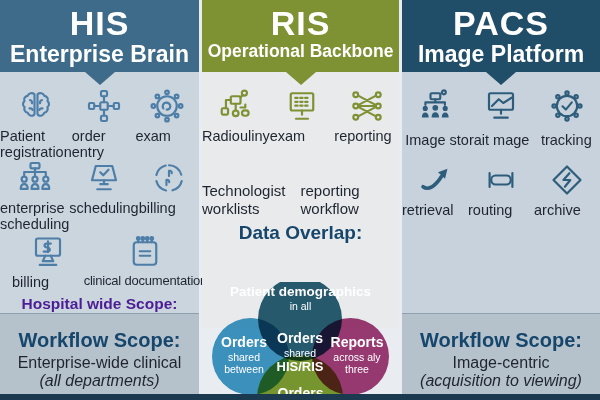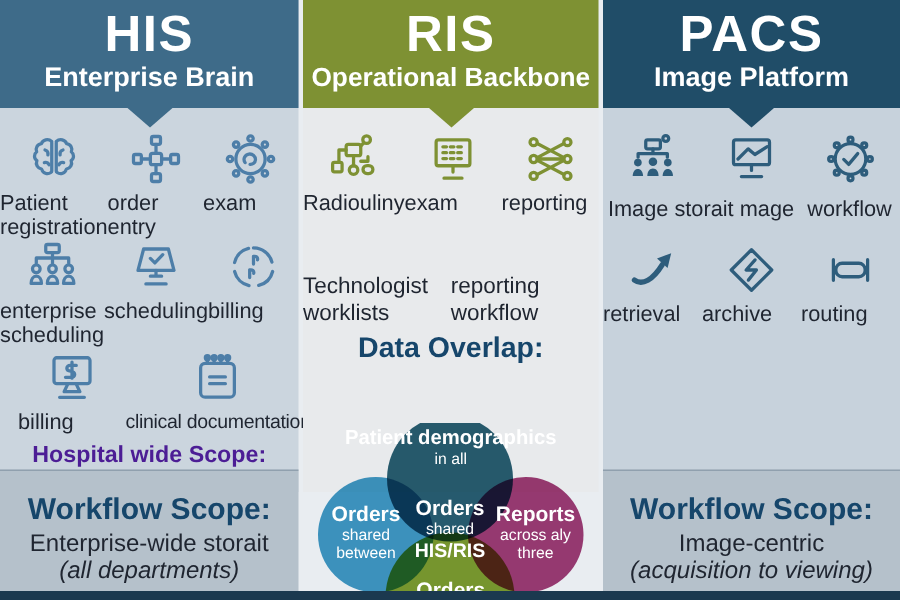--- a/index.html
+++ b/index.html
@@ -12,21 +12,21 @@
   .col{position:absolute;top:0;height:328px;}
   .col-his{left:0;width:199px;background:var(--his-body-bg,#cbd5de);}
   .col-ris{left:202px;width:197px;background:var(--ris-body-bg,#e8eaec);}
   .col-pacs{left:402px;width:198px;background:var(--pacs-body-bg,#c7d2dc);}
 
   .header{position:absolute;left:0;top:0;width:100%;height:72px;text-align:center;color:#fff;}
   .col-his .header{background:var(--his-header,#3e6b89);}
   .col-ris .header{background:var(--ris-header,#7e9133);}
   .col-pacs .header{background:var(--pacs-header,#204d68);}
   .h-title{font-size:34px;font-weight:bold;letter-spacing:1px;padding-top:5px;line-height:1.1;}
-  .h-sub{font-size:18px;font-weight:bold;margin-top:-1px;}
+  .h-sub{font-size:23px;font-weight:bold;margin-top:-1px;}
   .col-ris .h-sub{font-size:17.5px;}
   .pointer{position:absolute;left:50%;top:72px;margin-left:-15px;width:0;height:0;
     border-left:15px solid transparent;border-right:15px solid transparent;}
   .col-his .pointer{border-top:13px solid var(--his-header,#3e6b89);}
   .col-ris .pointer{border-top:13px solid var(--ris-header,#7e9133);}
   .col-pacs .pointer{border-top:13px solid var(--pacs-header,#204d68);}
 
   .icon-row{position:absolute;left:0;width:100%;display:flex;}
   .cell{flex:1;text-align:left;}
   .icon{width:36px;height:36px;display:block;margin:0 auto;
@@ -275,21 +275,21 @@
             <use href="#sym-clipboard"></use>
           </svg>
         <div class="lbl">clinical documentation</div>
       </div>
     </div>
 
     <div class="scope-heading" style="top:295px">Hospital wide Scope:</div>
 
     <div class="workflow">
       <div class="wf-title">Workflow Scope:</div>
-      <div class="wf-l1">Enterprise-wide storait</div>
+      <div class="wf-l1">Enterprise-wide clinical</div>
       <div class="wf-l2">(all departments)</div>
     </div>
   </div>
 
   <div class="col col-ris">
     <div class="header">
       <div class="h-title">RIS</div>
       <div class="h-sub">Operational Backbone</div>
       <div class="pointer"></div>
     </div>
@@ -370,41 +370,41 @@
           </svg>
       </div>
       <div class="cell">
         <svg class="icon">
             <use href="#sym-gearcheck"></use>
           </svg>
       </div>
     </div>
     <div class="labels-2span" style="top:128px">
       <div class="span2 lbl">Image storait mage</div>
-      <div class="span1 lbl">workflow</div>
+      <div class="span1 lbl">tracking</div>
     </div>
 
     <div class="icon-row" style="top:162px">
       <div class="cell">
         <svg class="icon">
             <use href="#sym-arrowtrend"></use>
           </svg>
         <div class="lbl">retrieval</div>
       </div>
       <div class="cell">
         <svg class="icon">
+            <use href="#sym-pipe"></use>
+          </svg>
+        <div class="lbl">routing</div>
+      </div>
+      <div class="cell">
+        <svg class="icon">
             <use href="#sym-diamond"></use>
           </svg>
         <div class="lbl">archive</div>
-      </div>
-      <div class="cell">
-        <svg class="icon">
-            <use href="#sym-pipe"></use>
-          </svg>
-        <div class="lbl">routing</div>
       </div>
     </div>
 
     <div class="workflow">
       <div class="wf-title">Workflow Scope:</div>
       <div class="wf-l1">Image-centric</div>
       <div class="wf-l2">(acquisition to viewing)</div>
     </div>
   </div>
 

